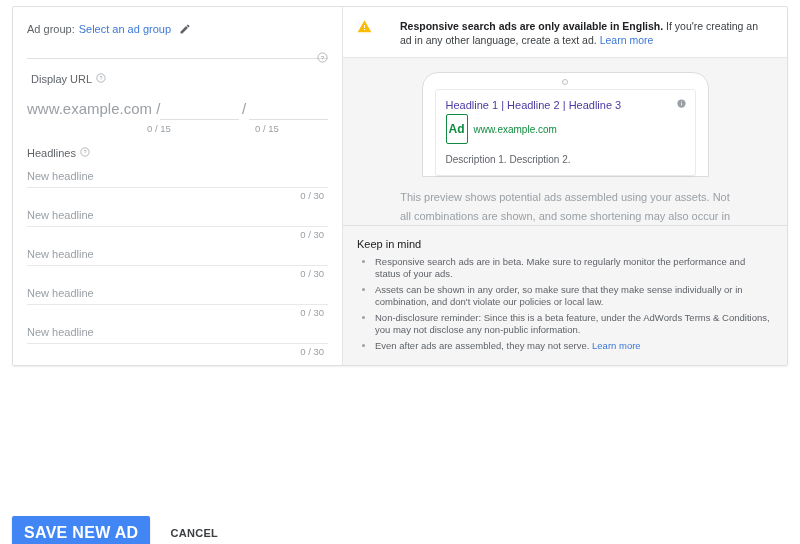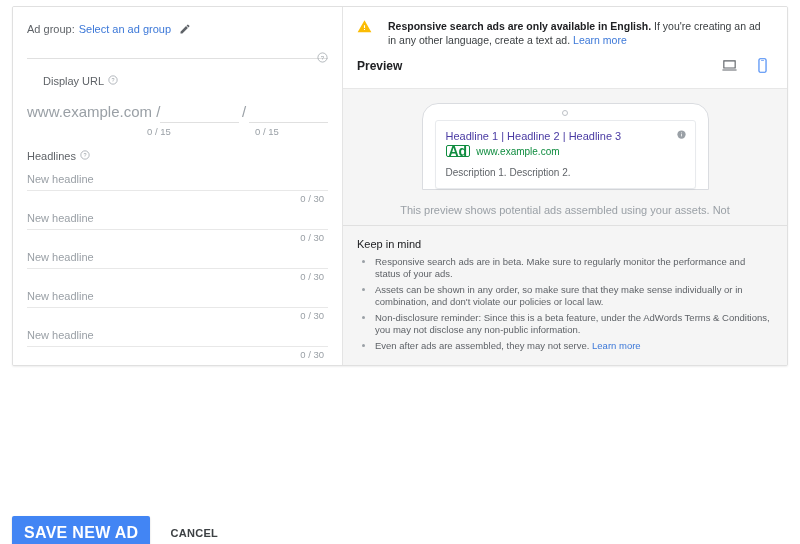--- a/index.html
+++ b/index.html
@@ -138,21 +138,21 @@
     cursor: pointer;
     display: inline-block;
     margin-top: 10px;
   }
 
   
   .warn-bar {
     background: #ffffff;
     padding: 12px 16px 10px 14px;
     display: flex;
-    gap: 16px;
+    gap: 28px;
     align-items: flex-start;
   }
   .warn-text {
     font-size: 10.5px;
     color: #3c4043;
     line-height: 14px;
   }
   .warn-text b { color: #202124; }
   .warn-text a { color: #3c78d8; text-decoration: none; }
 
@@ -210,25 +210,25 @@
   .ad-headline {
     font-size: 11px;
     color: #4a3ba3;
     line-height: 14px;
     margin-bottom: 2px;
   }
   .ad-urlline {
     display: flex; align-items: center; gap: 6px;
   }
   .ad-badge {
-    font-size: 14px;
+    font-size: 12px;
     color: #0f8c3f;
     border: 1px solid #0f8c3f;
     border-radius: 2px;
-    padding: 0px 2px;
+    padding: 9px 2px;
     line-height: 10px;
     font-weight: bold;
   }
   .ad-url {
     font-size: 10px;
     color: #0f8c3f;
   }
   .ad-desc {
     font-size: 10px;
     color: #5f6368;
@@ -330,21 +330,21 @@
         <span class="help-icon">
           <svg width="11" height="11" viewBox="0 0 24 24">
               <circle cx="12" cy="12" r="10" fill="none" stroke="#9aa0a6" stroke-width="1.6"></circle>
               <text x="12" y="16.5" font-size="13" fill="#9aa0a6" text-anchor="middle" font-family="Liberation Sans, sans-serif">?</text>
             </svg>
         </span>
       </div>
 
       
       <div class="dispurl-wrap">
-        <div class="sub-label" style="margin:16px;">
+        <div class="sub-label" style="margin:4px;">
           <span>Display URL</span>
           <span>
             <svg width="10" height="10" viewBox="0 0 24 24">
                 <circle cx="12" cy="12" r="10" fill="none" stroke="#9aa0a6" stroke-width="1.8"></circle>
                 <text x="12" y="16.5" font-size="13" fill="#9aa0a6" text-anchor="middle" font-family="Liberation Sans, sans-serif">?</text>
               </svg>
           </span>
         </div>
         <div class="dispurl-line">
           <span class="dispurl-base">www.example.com /</span>
@@ -432,37 +432,20 @@
           <svg width="15" height="15" viewBox="0 0 24 24">
               <path fill="#fbbc04" d="M1 21h22L12 2 1 21z"></path>
               <path fill="#fff" d="M12.9 17.6h-1.8v-1.8h1.8v1.8zm0-3.2h-1.8V9.9h1.8v4.5z"></path>
             </svg>
         </span>
         <div class="warn-text">
           <b>Responsive search ads are only available in English.</b><span> If you're creating an ad in any other language, create a text ad. </span><a href="#">Learn more</a>
         </div>
       </div>
 
-      <div class="preview-head">
-        <span class="preview-title">Preview</span>
-        <div class="device-toggles">
-          <span class="dev-btn">
-            <svg width="17" height="17" viewBox="0 0 24 24">
-                <path fill="none" stroke="#5f6368" stroke-width="1.6" d="M4 5.5h16v10H4z"></path>
-                <path fill="#5f6368" d="M2 17.5h20v1.4H2z"></path>
-              </svg>
-          </span>
-          <span class="dev-btn">
-            <svg width="17" height="17" viewBox="0 0 24 24">
-                <rect x="7" y="2.5" width="10" height="19" rx="1.6" fill="none" stroke="#4285f4" stroke-width="1.6"></rect>
-                <rect x="10" y="4.4" width="4" height="0.9" fill="#4285f4"></rect>
-              </svg>
-          </span>
-        </div>
-      </div>
 
       <div class="preview-body">
         <div class="phone">
           <span class="camera"></span>
           <div class="ad-card">
             <div class="ad-headline">Headline 1 | Headline 2 | Headline 3</div>
             <div class="ad-urlline">
               <span class="ad-badge">Ad</span>
               <span class="ad-url">www.example.com</span>
             </div>

